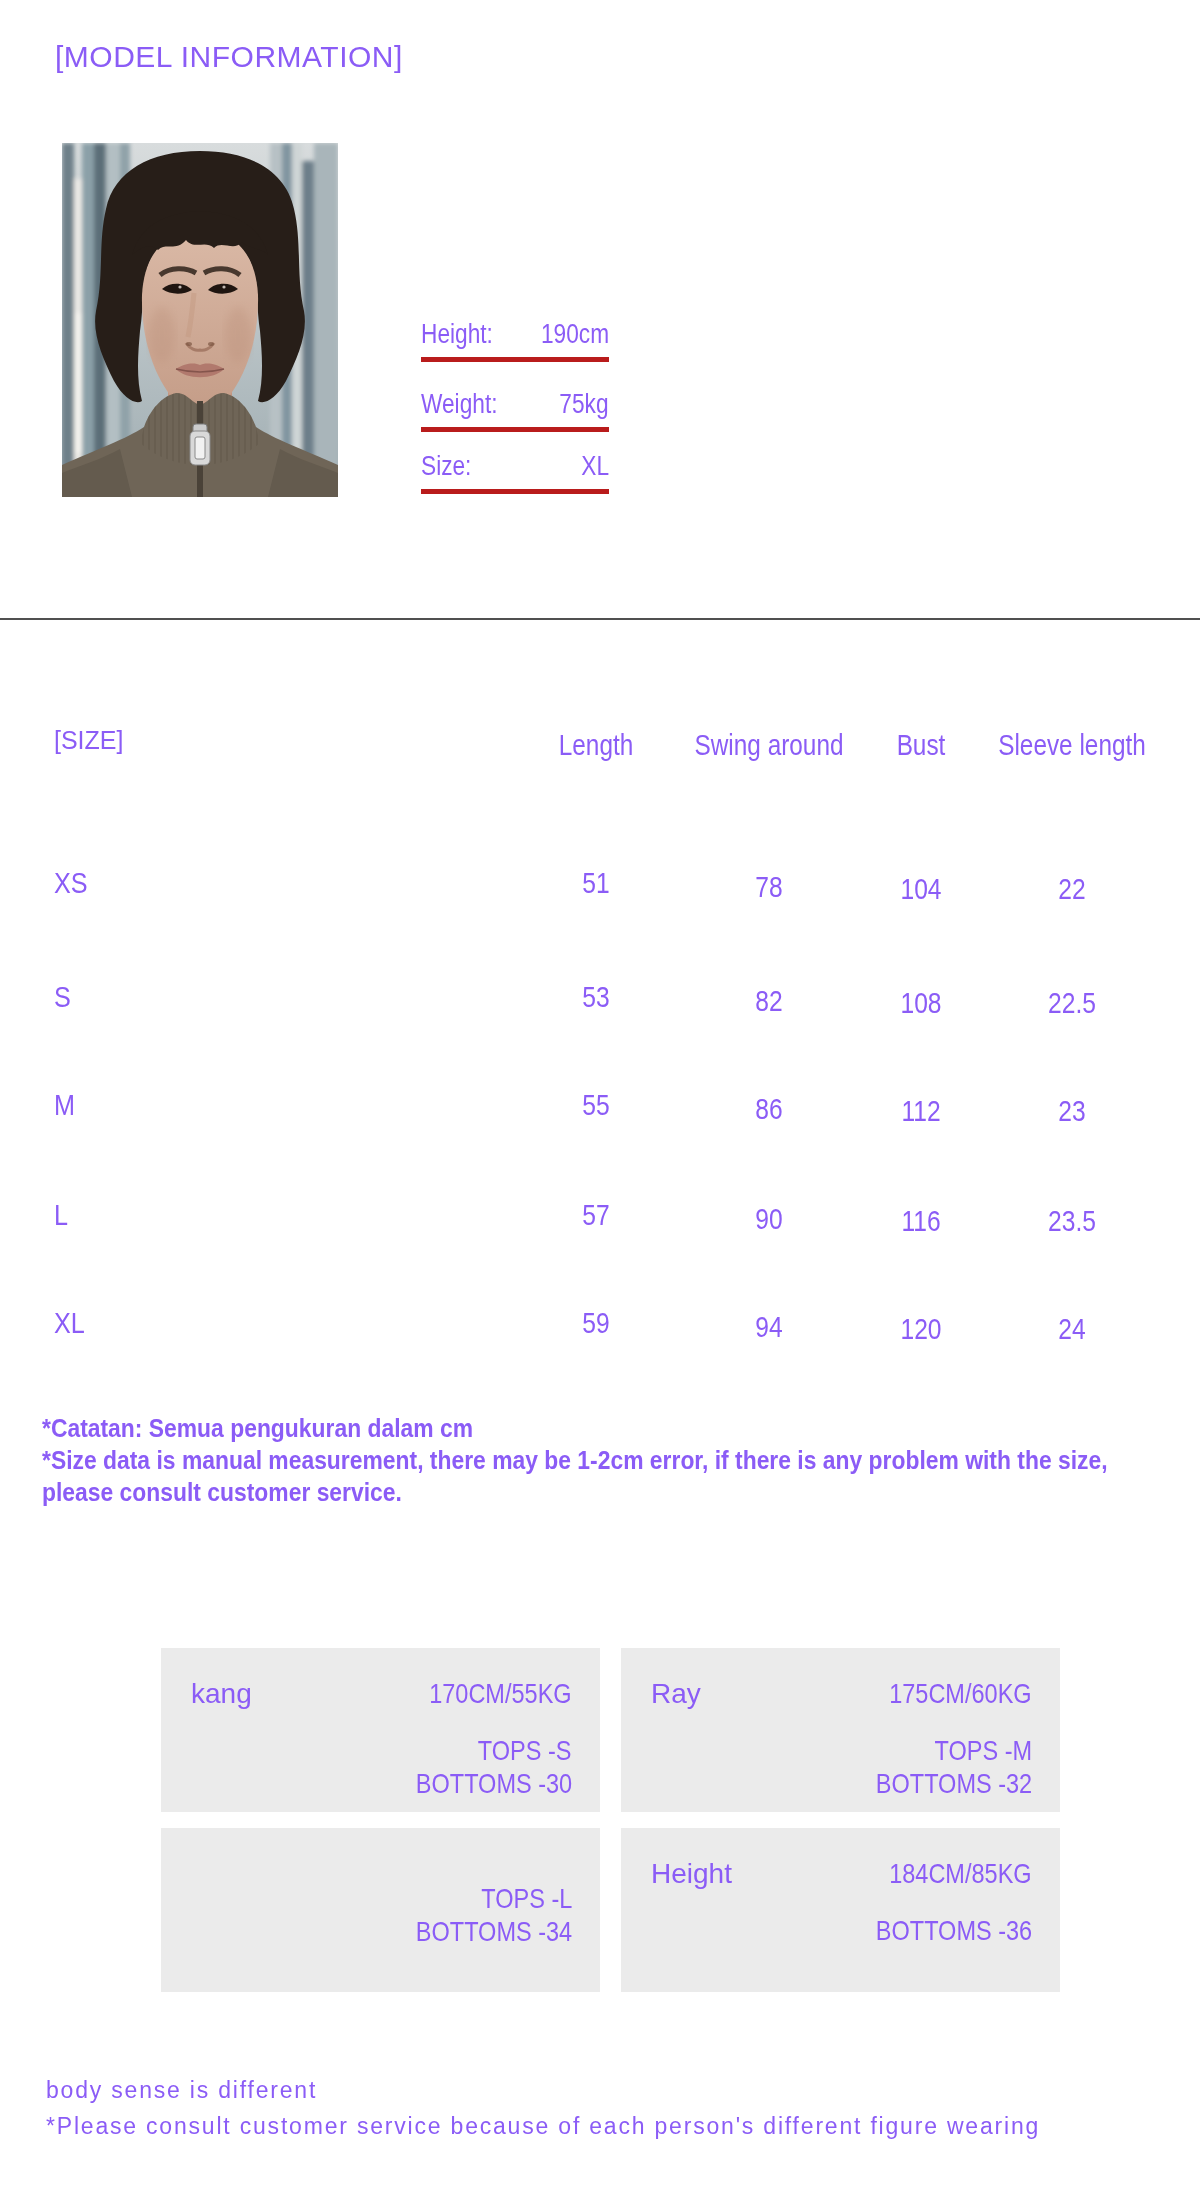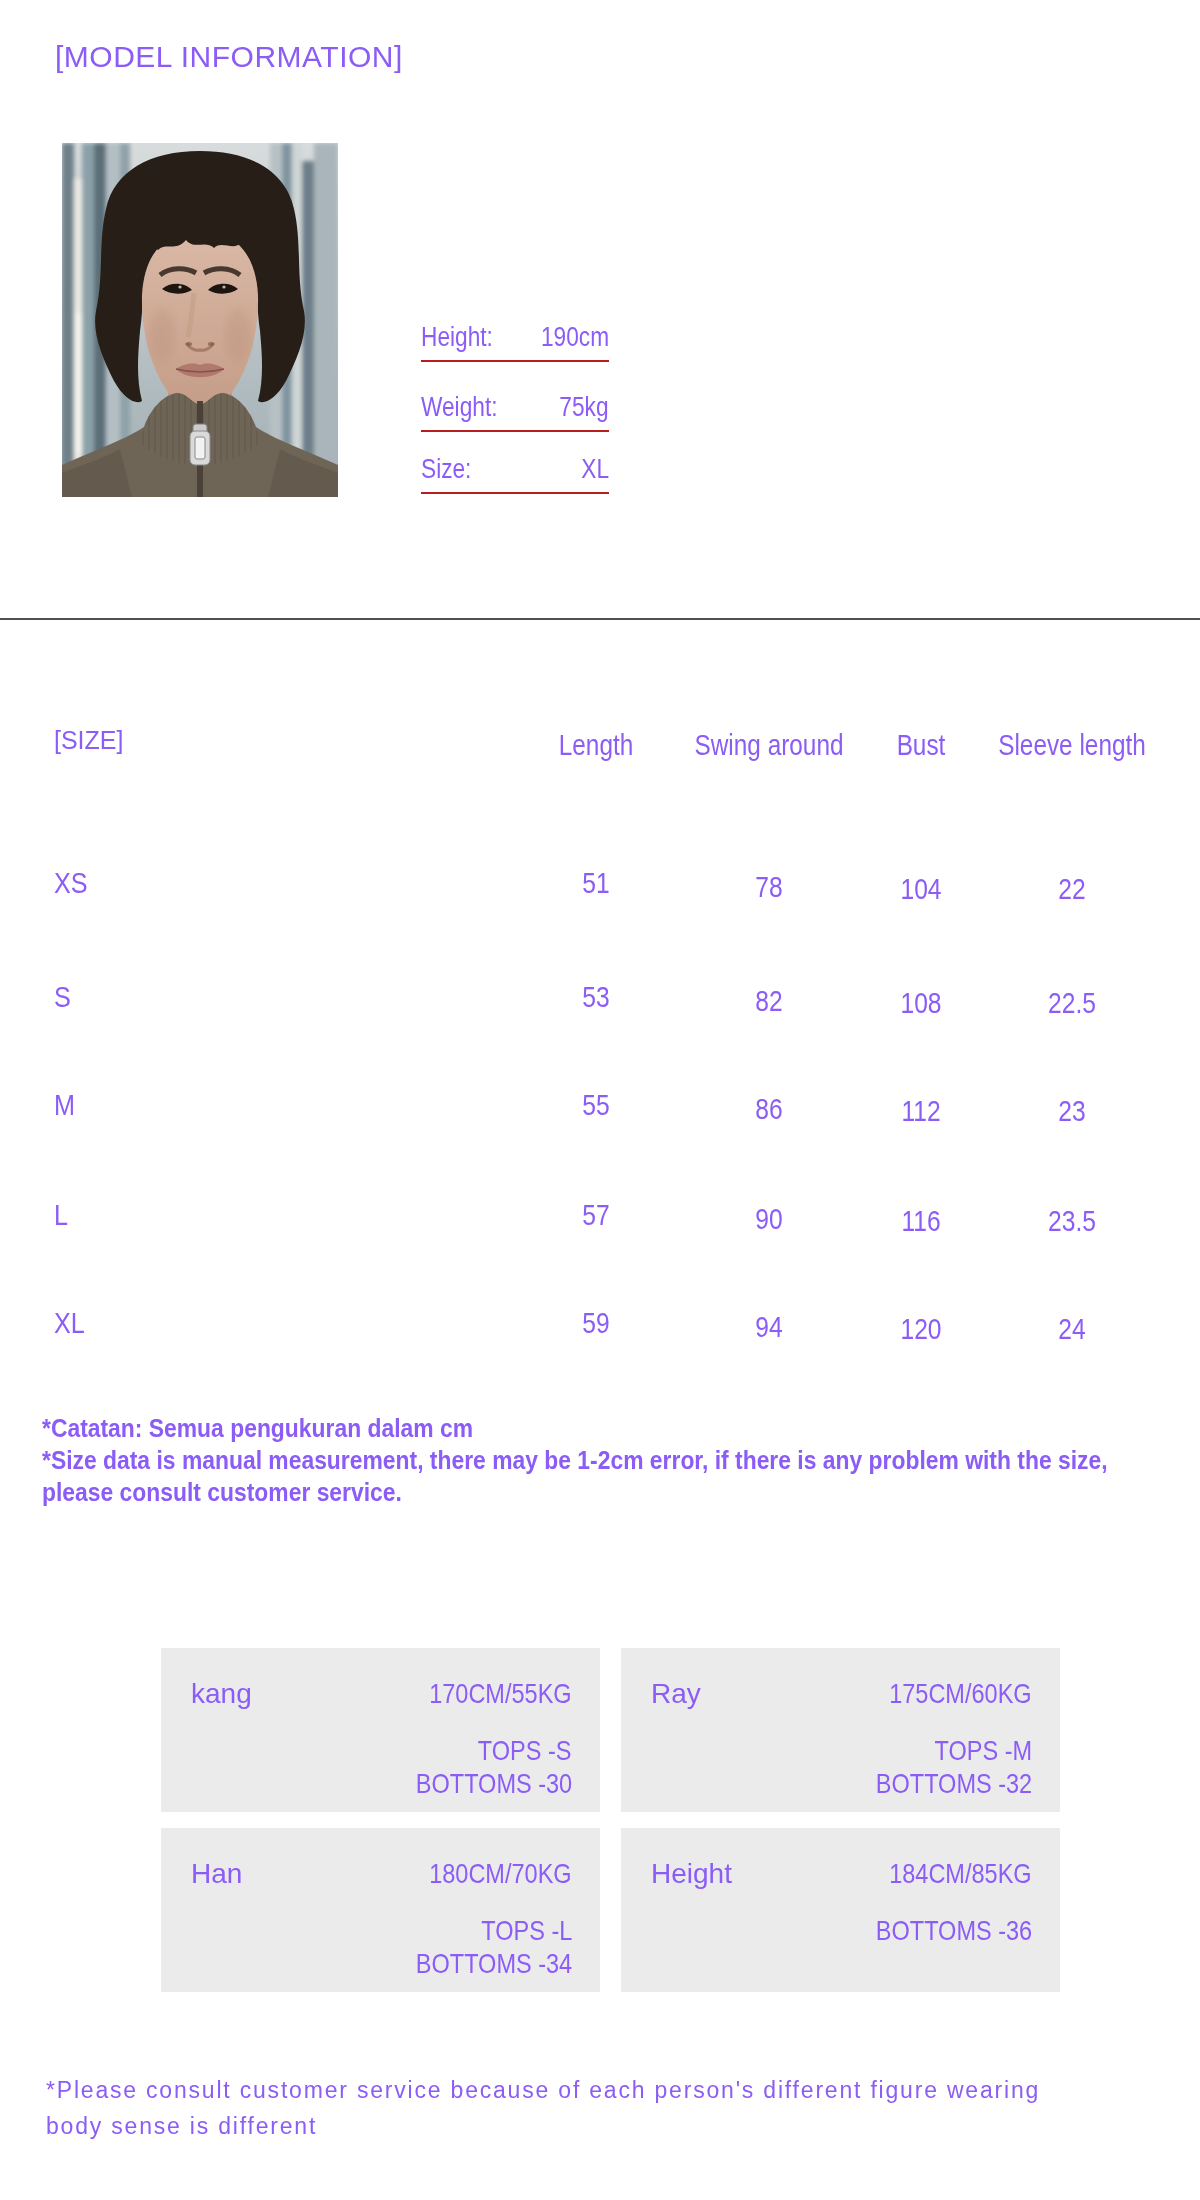--- a/index.html
+++ b/index.html
@@ -8,21 +8,21 @@
     font-family:"Liberation Sans", sans-serif;color:#8b5cf6;overflow:hidden;
   }
   .title{
     position:absolute;left:55px;top:40px;font-size:30px;letter-spacing:.5px;white-space:nowrap;
   }
   .photo{position:absolute;left:62px;top:143px;width:276px;height:354px;}
   .photo svg{display:block;}
 
   .info-row{
     position:absolute;left:421px;width:188px;height:40px;box-sizing:border-box;
-    border-bottom:2px solid #b91c1c;display:flex;justify-content:space-between;
+    border-bottom:5px solid #b91c1c;display:flex;justify-content:space-between;
     align-items:flex-end;padding-bottom:7px;font-size:27px;
   }
   .nL{display:inline-block;transform:scaleX(.84);transform-origin:left center;white-space:nowrap;}
   .nR{display:inline-block;transform:scaleX(.84);transform-origin:right center;white-space:nowrap;}
 
   .divider{position:absolute;left:0;top:618px;width:1200px;height:2px;background:#505050;}
 
   .size-heading{position:absolute;left:54px;top:726px;font-size:25px;white-space:nowrap;}
   .col-header{
     position:absolute;top:729px;font-size:29px;white-space:nowrap;
@@ -227,40 +227,36 @@
         <span class="card-name">Ray</span>
         <span class="nR">175CM/60KG</span>
       </div>
       <div class="card-lines">
         <div><span class="nR">TOPS -M</span></div>
         <div><span class="nR">BOTTOMS -32</span></div>
       </div>
     </div>
 
     <div class="card">
-      <div class="card-head">
-        <span class="card-name">Han</span>
-        <span class="nR">180CM/70KG</span>
-      </div>
       <div class="card-lines">
         <div><span class="nR">TOPS -L</span></div>
         <div><span class="nR">BOTTOMS -34</span></div>
       </div>
     </div>
 
     <div class="card">
       <div class="card-head">
         <span class="card-name">Height</span>
         <span class="nR">184CM/85KG</span>
       </div>
       <div class="card-lines">
         <div><span class="nR">BOTTOMS -36</span></div>
       </div>
     </div>
 
   </div>
 
   <div class="footer">
+    <div>body sense is different</div>
     <div>*Please consult customer service because of each person's different figure wearing</div>
-    <div>body sense is different</div>
   </div>
 
 </div>
 
 </body></html>

